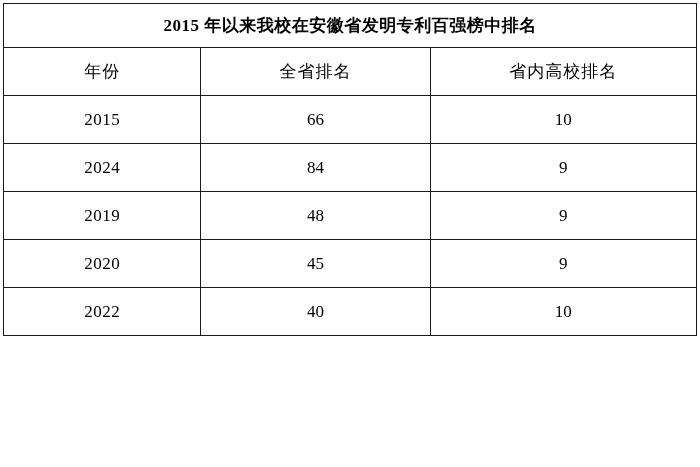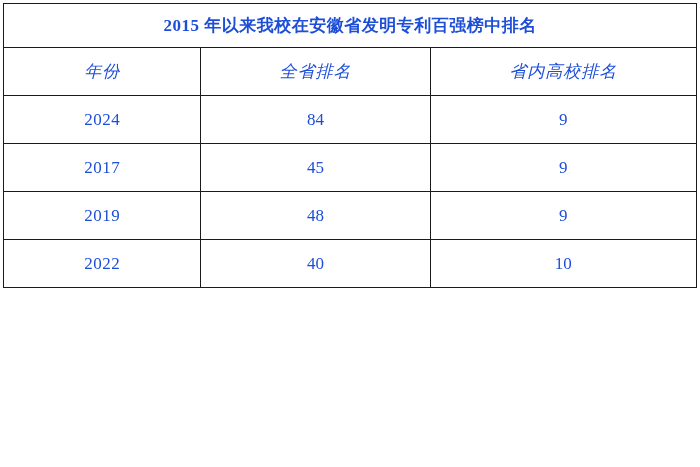--- a/index.html
+++ b/index.html
@@ -25,36 +25,35 @@
     width: 694px;
     margin: 3px 3px 0 3px;
     table-layout: fixed;
   }
   table.rank-table td {
     border: 1px solid #1a1a1a;
     text-align: center;
     vertical-align: middle;
     font-family: "Liberation Serif", serif;
     font-size: 17px;
-    color: #1d4ed8;
+    color: #000000;
   }
   td.title-cell {
     height: 43px;
     font-family: "DejaVu Sans", sans-serif;
     font-weight: bold;
     font-size: 18px;
     letter-spacing: 0.5px;
     padding: 0 6px;
   }
   td.header-cell {
     height: 45px;
     font-family: "Liberation Serif", serif;
     font-size: 18px;
     letter-spacing: 1px;
-    font-style: italic;
   }
   td.data-cell {
     height: 45px;
     font-size: 17px;
   }
   td.year-cell {
     font-size: 16px;
     letter-spacing: 0.5px;
   }
   .col-year { width: 197px; }
@@ -74,32 +73,37 @@
     <tbody>
       <tr>
         <td class="title-cell" colspan="3">2015 年以来我校在安徽省发明专利百强榜中排名</td>
       </tr>
       <tr>
         <td class="header-cell">年份</td>
         <td class="header-cell">全省排名</td>
         <td class="header-cell">省内高校排名</td>
       </tr>
       <tr>
+        <td class="data-cell year-cell">2015</td>
+        <td class="data-cell">66</td>
+        <td class="data-cell">10</td>
+      </tr>
+      <tr>
         <td class="data-cell year-cell">2024</td>
         <td class="data-cell">84</td>
         <td class="data-cell">9</td>
       </tr>
       <tr>
-        <td class="data-cell year-cell">2017</td>
-        <td class="data-cell">45</td>
+        <td class="data-cell year-cell">2019</td>
+        <td class="data-cell">48</td>
         <td class="data-cell">9</td>
       </tr>
       <tr>
-        <td class="data-cell year-cell">2019</td>
-        <td class="data-cell">48</td>
+        <td class="data-cell year-cell">2020</td>
+        <td class="data-cell">45</td>
         <td class="data-cell">9</td>
       </tr>
       <tr>
         <td class="data-cell year-cell">2022</td>
         <td class="data-cell">40</td>
         <td class="data-cell">10</td>
       </tr>
     </tbody>
   </table>
 </div>

